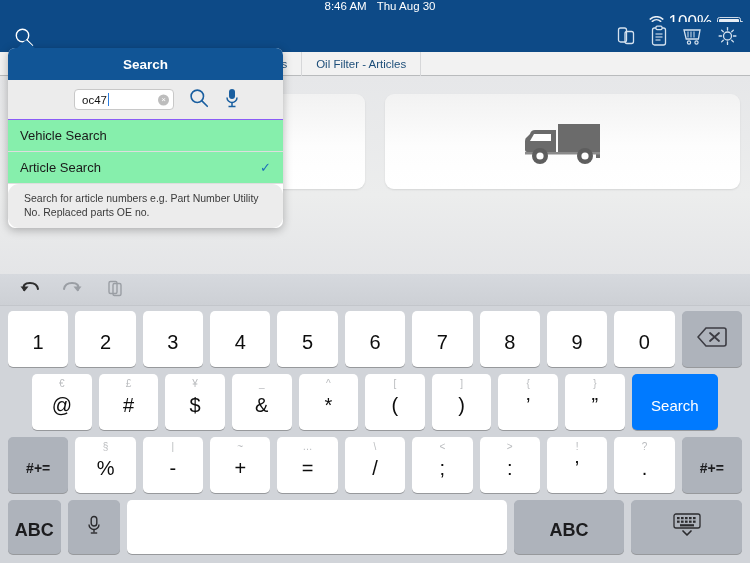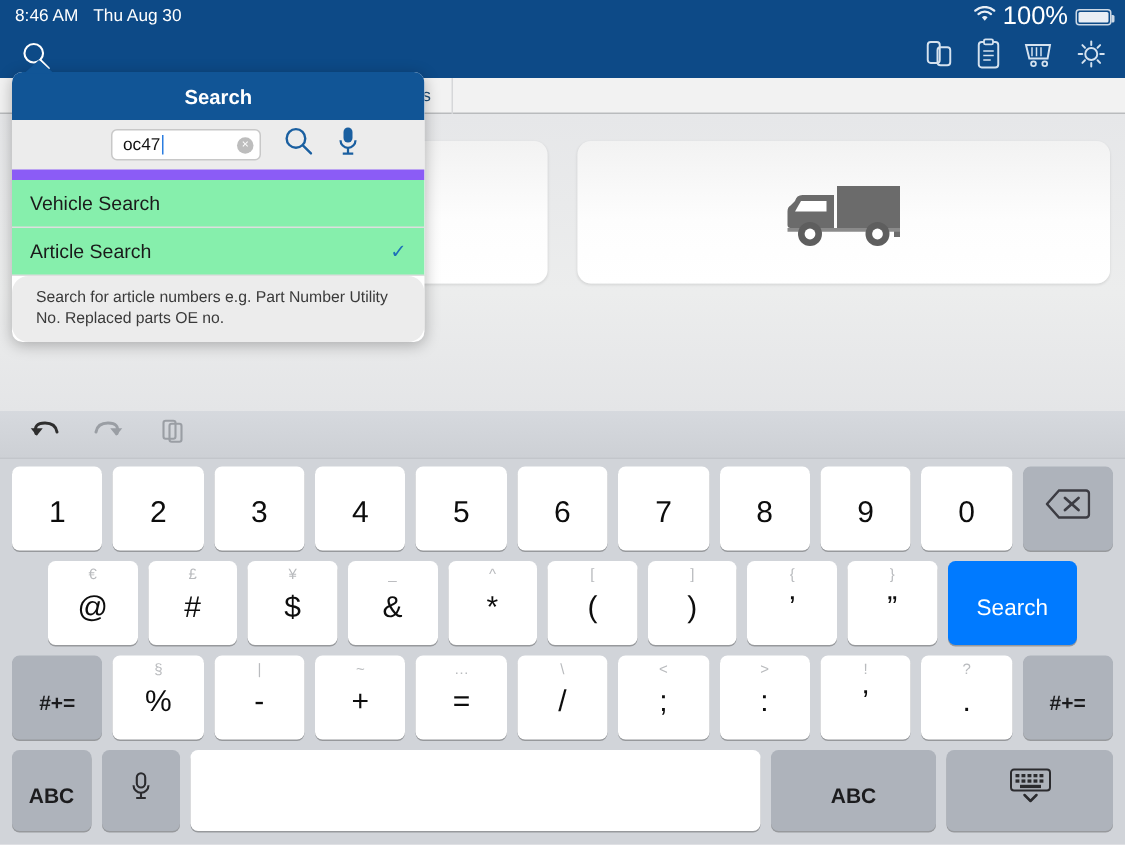--- a/index.html
+++ b/index.html
@@ -8,21 +8,21 @@
     font-family: "Liberation Sans", sans-serif;
     overflow: hidden;
     background: #e9eaec;
   }
   #app { position: relative; width: 750px; height: 563px; }
 
   
   .statusbar {
     position: absolute; top: 0; left: 0; width: 750px; height: 22px;
     background: #0d4a87; color: #ffffff;
-    display: flex; align-items: center; font-size: 11.5px;
+    display: flex; align-items: center; font-size: 11.5px; flex-direction: column;
   }
   .sb-left { display: flex; align-items: center; gap: 10px; padding-left: 10px; }
   .sb-right { margin-left: auto; display: flex; align-items: center; gap: 5px; padding-right: 9px; }
   .sb-batt-pct { font-size: 17px; }
   .batt-body {
     width: 24px; height: 11px; border: 1px solid #cdd9e6; border-radius: 2.5px;
     position: relative; display: inline-block;
   }
   .batt-body::after {
     content: ""; position: absolute; right: -3px; top: 3px;
@@ -91,21 +91,21 @@
   }
   .pop-title {
     height: 32px; background: #115596; color: #fff;
     display: flex; align-items: center; justify-content: center;
     font-size: 13.5px; font-weight: bold;
   }
   .pop-searchrow {
     height: 40px; background: #ececec;
     display: flex; align-items: center; gap: 14px;
     padding-left: 66px;
-    border-bottom: 7px solid #8b5cf6;
+    border-bottom: 1px solid #8b5cf6;
   }
   .searchfield {
     position: relative; width: 100px; height: 21px;
     background: #fff; border: 1px solid #c8c8c8; border-radius: 4px;
     display: flex; align-items: center; padding: 0 18px 0 7px;
   }
   .searchfield .val {
     font-size: 11.5px; color: #111; white-space: nowrap;
   }
   .caret {
@@ -156,21 +156,21 @@
     position: absolute; top: 4px; left: 0; right: 0;
     text-align: center; font-size: 10px; color: #b9bbbe;
   }
   .key .main { line-height: 1; margin-top: 6px; }
   .key.gray { background: #aeb3bb; }
   .key.gray .main { font-size: 14px; font-weight: bold; color: #1c1c1e; }
   .key.blue { background: #007aff; }
   .key.blue .main { color: #ffffff; font-size: 15px; }
   .key.wide2 { flex: 2.1; }
   .key.space { flex: 7.2; }
-  .key.small-lbl .main { font-size: 14px; }
+  .key.small-lbl .main { font-size: 18px; }
   .row2 { padding: 0 28px; }
   .row2 .key.blue { flex: 1.45; }
   .row4 .key { height: 54px; }
 </style>
 </head>
 <body>
 
 <div id="app">
 
   <div class="statusbar">
@@ -239,20 +239,21 @@
             <line x1="16.4" y1="5.1" x2="14.7" y2="6.8"></line>
             <line x1="6.3" y1="15.2" x2="4.6" y2="16.9"></line>
           </g>
         </svg>
       </span>
     </div>
   </div>
 
   <div class="tabbar">
     <div class="tab">ters</div>
+    <div class="tab">Oil Filter - Articles</div>
   </div>
 
   <div class="content"></div>
 
   <div class="cards">
     <div class="vcard">
       <span>
         <svg width="86" height="34" viewBox="0 0 86 34">
           <path d="M4 22 q0-6 9-8 l12-8 q3-2 8-2 h16 q6 0 10 3 l9 7 q12 2 14 8 v4 q0 2-3 2 H7 q-3 0-3-2 Z" fill="#6b6b6b"></path>
           <path d="M26 13 q2-3 6-3 h10 v5 H23 Z" fill="#e9eaec"></path>

